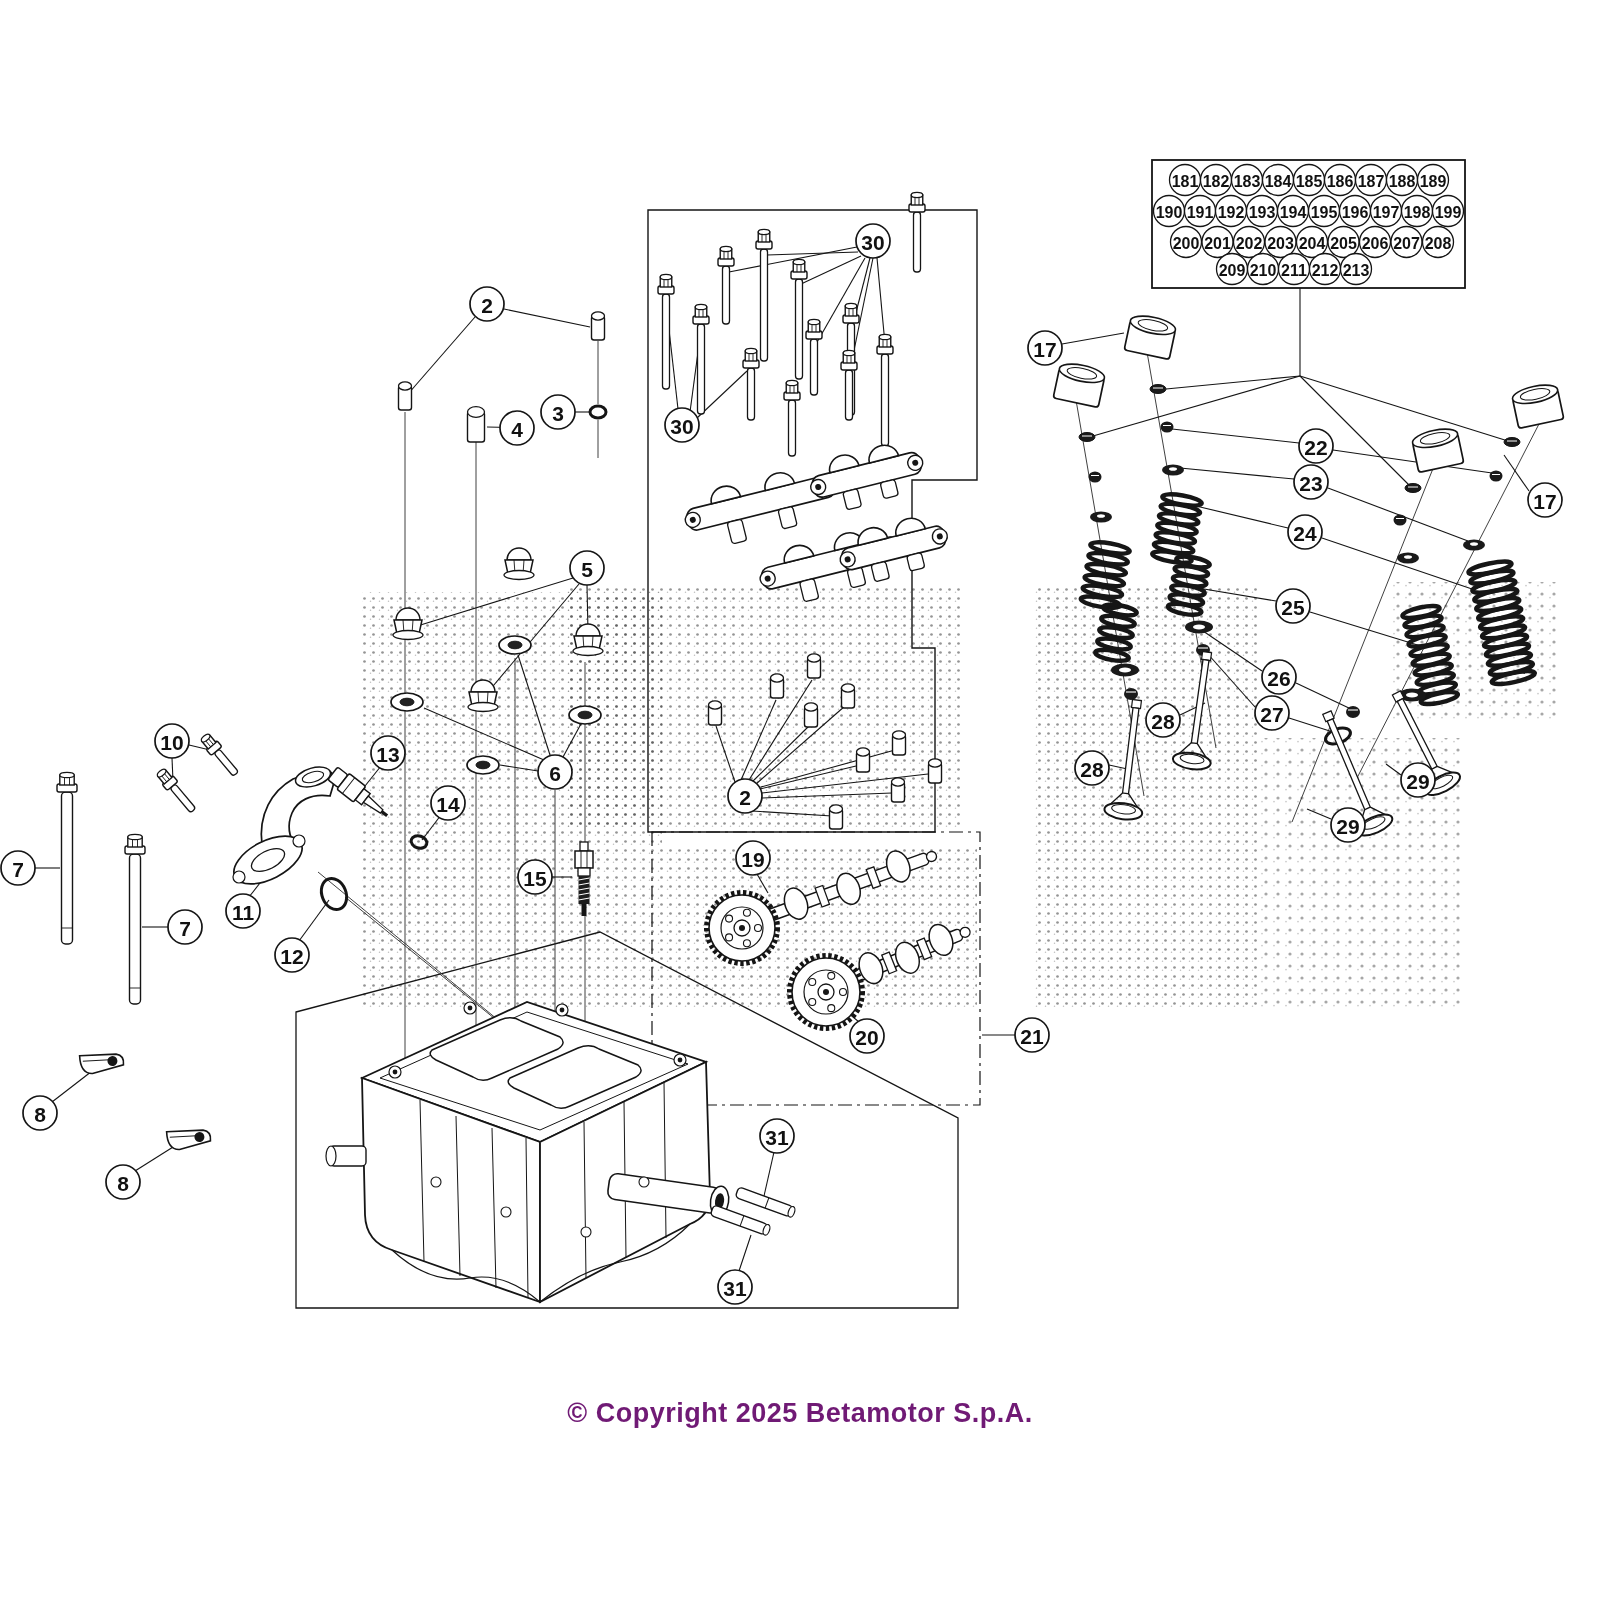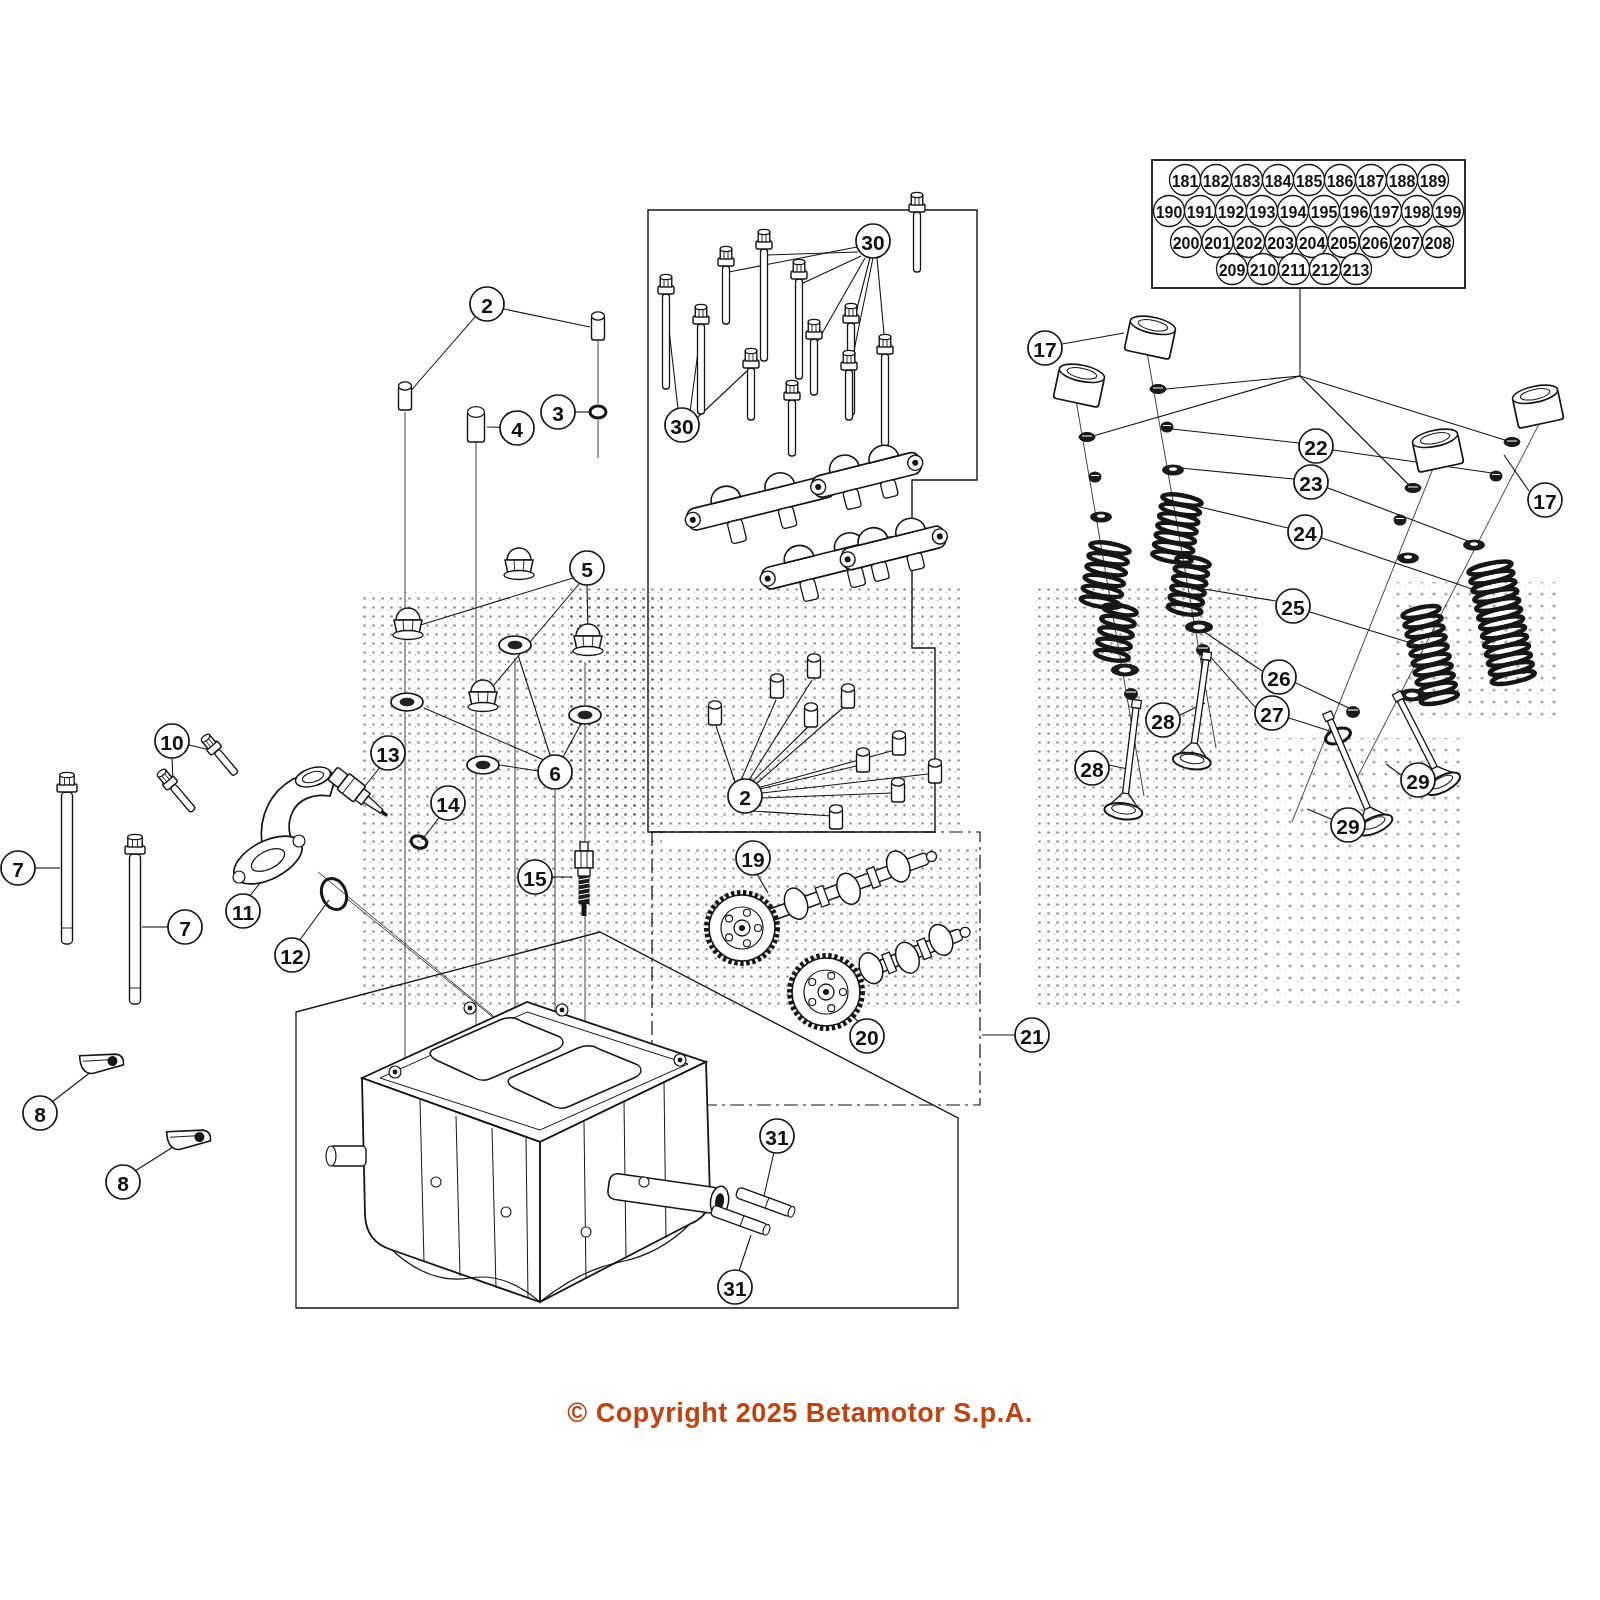--- a/index.html
+++ b/index.html
@@ -1,20 +1,20 @@
 <!DOCTYPE html>
 <html><head>
 <meta charset="utf-8">
 <style>
   html,body{margin:0;padding:0;background:#fff;}
   #stage{position:relative;width:1600px;height:1600px;background:#ffffff;overflow:hidden;
          font-family:"Liberation Sans",sans-serif;}
   #diagram{position:absolute;left:0;top:0;}
   .copyright{position:absolute;left:50%;top:1398px;transform:translateX(-50%);
-             font-size:27px;font-weight:700;color:#c2410c;letter-spacing:.5px;white-space:nowrap;}
+             font-size:27px;font-weight:700;color:#701a75;letter-spacing:.5px;white-space:nowrap;}
   svg text{font-family:"Liberation Sans",sans-serif;font-weight:700;fill:#111;}
 </style>
 </head>
 <body>
 
 <div id="stage">
   <svg id="diagram" width="1600" height="1600" viewBox="0 0 1600 1600" xmlns="http://www.w3.org/2000/svg">
       <defs>
         <pattern id="dotsA" width="9" height="9" patternUnits="userSpaceOnUse">
           <circle cx="4.5" cy="4.5" r="1.35" fill="#3c3c3c" opacity="0.55"></circle>

